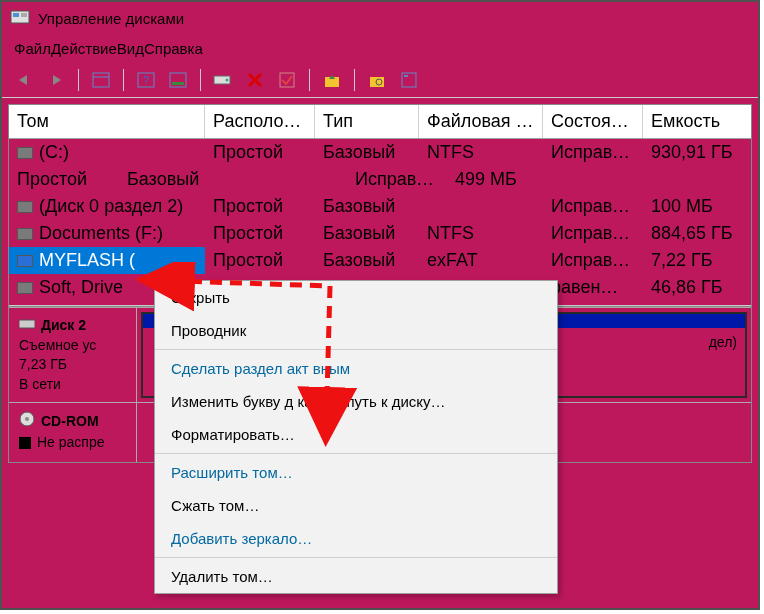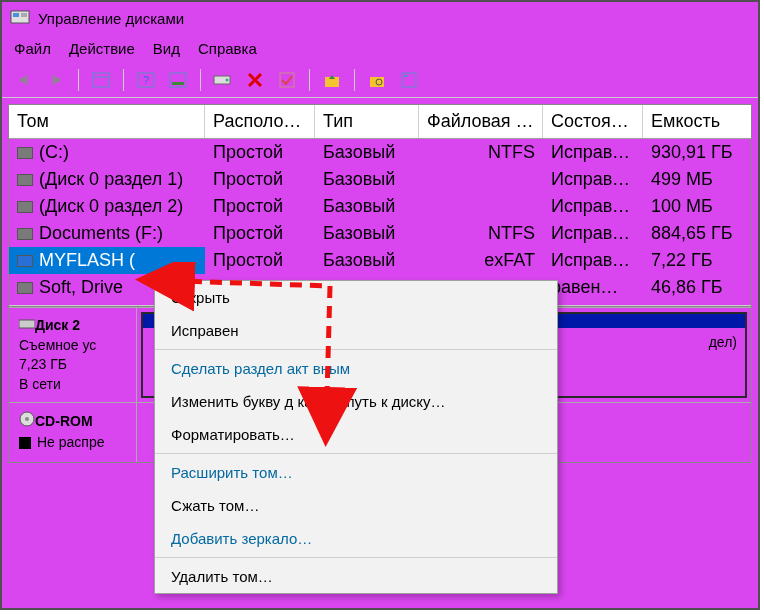--- a/index.html
+++ b/index.html
@@ -11,33 +11,33 @@
     width: 764px;
     height: 614px;
     overflow: hidden;
     position: relative;
   }
   .window {
     border: 2px solid #505050;
     width: 760px;
     height: 610px;
     position: relative;
-    background: #d946ef;
+    background: #be185d;
   }
   .titlebar {
     display: flex;
     align-items: center;
     padding: 6px 8px;
     gap: 8px;
   }
   .titlebar .icon { width: 20px; height: 20px; }
   .titlebar-title { font-size: 15px; }
   .menubar {
     display: flex;
-    gap: 18px;
+    gap: 0;
     padding: 6px 12px;
   }
   .menu-item { font-size: 15px; cursor: default; }
   .toolbar {
     display: flex;
     align-items: center;
     gap: 4px;
     padding: 4px 8px;
     border-bottom: 1px solid #ccc;
   }
@@ -61,21 +61,21 @@
     padding: 6px 8px;
     border-right: 1px solid #d0d0d0;
     font-size: 18px;
     white-space: nowrap;
     overflow: hidden;
     text-overflow: ellipsis;
   }
   .c-vol { width: 196px; }
   .c-lay { width: 110px; }
   .c-typ { width: 104px; }
-  .c-fs  { width: 124px; text-align: right; }
+  .c-fs  { width: 124px; }
   .c-st  { width: 100px; }
   .c-cap { width: 108px; border-right:none; }
   .vol-row {
     display: flex;
     font-size: 15px;
   }
   .vol-row .col { border-right: none; padding: 3px 8px; }
   .vol-row .c-vol { display:flex; align-items:center; gap:6px; }
   .row-selected { background: #0078d7; color: #fff; }
   .drive-ico { width:16px; height:12px; background:#7a7a7a; border:1px solid #555; position:relative; }
@@ -92,21 +92,21 @@
     border-top: 1px solid #aaa;
     min-height: 82px;
   }
   .disk-head {
     width: 128px;
     border-right: 1px solid #aaa;
     padding: 8px 10px;
     font-size: 14px;
     line-height: 1.4;
   }
-  .disk-head .dh-title { font-weight: bold; display:flex; align-items:center; }
+  .disk-head .dh-title { font-weight: bold; display:flex; align-items:center; gap:6px;}
   .disk-body {
     flex: 1;
     display:flex;
     padding: 4px;
     gap:0;
   }
   .part {
     border: 2px solid #2a2a2a;
     flex:1;
     padding:4px 8px;
@@ -243,24 +243,20 @@
             <span class="drive-ico"></span>
             <span>(C:)</span>
           </div>
           <div class="col c-lay">Простой</div>
           <div class="col c-typ">Базовый</div>
           <div class="col c-fs">NTFS</div>
           <div class="col c-st">Исправен…</div>
           <div class="col c-cap">930,91 ГБ</div>
         </div>
         <div class="vol-row">
-          <div class="col c-vol">
-            <span class="drive-ico"></span>
-            <span>(Диск 0 раздел 1)</span>
-          </div>
           <div class="col c-lay">Простой</div>
           <div class="col c-typ">Базовый</div>
           <div class="col c-fs"></div>
           <div class="col c-st">Исправен…</div>
           <div class="col c-cap">499 МБ</div>
         </div>
         <div class="vol-row">
           <div class="col c-vol">
             <span class="drive-ico"></span>
             <span>(Диск 0 раздел 2)</span>
@@ -344,21 +340,21 @@
           </div>
       </div>
       <div class="disk-body"></div>
     </div>
   </div>
 
 </div>
 
 <div class="context-menu">
   <div class="cm-item">Открыть</div>
-  <div class="cm-item">Исправен</div>
+  <div class="cm-item">Проводник</div>
   <div class="cm-sep"></div>
   <div class="cm-item disabled">Сделать раздел акт    вным</div>
   <div class="cm-item">Изменить букву д    ка или путь к диску…</div>
   <div class="cm-item">Форматировать…</div>
   <div class="cm-sep"></div>
   <div class="cm-item disabled">Расширить том…</div>
   <div class="cm-item">Сжать том…</div>
   <div class="cm-item disabled">Добавить зеркало…</div>
   <div class="cm-sep"></div>
   <div class="cm-item">Удалить том…</div>

